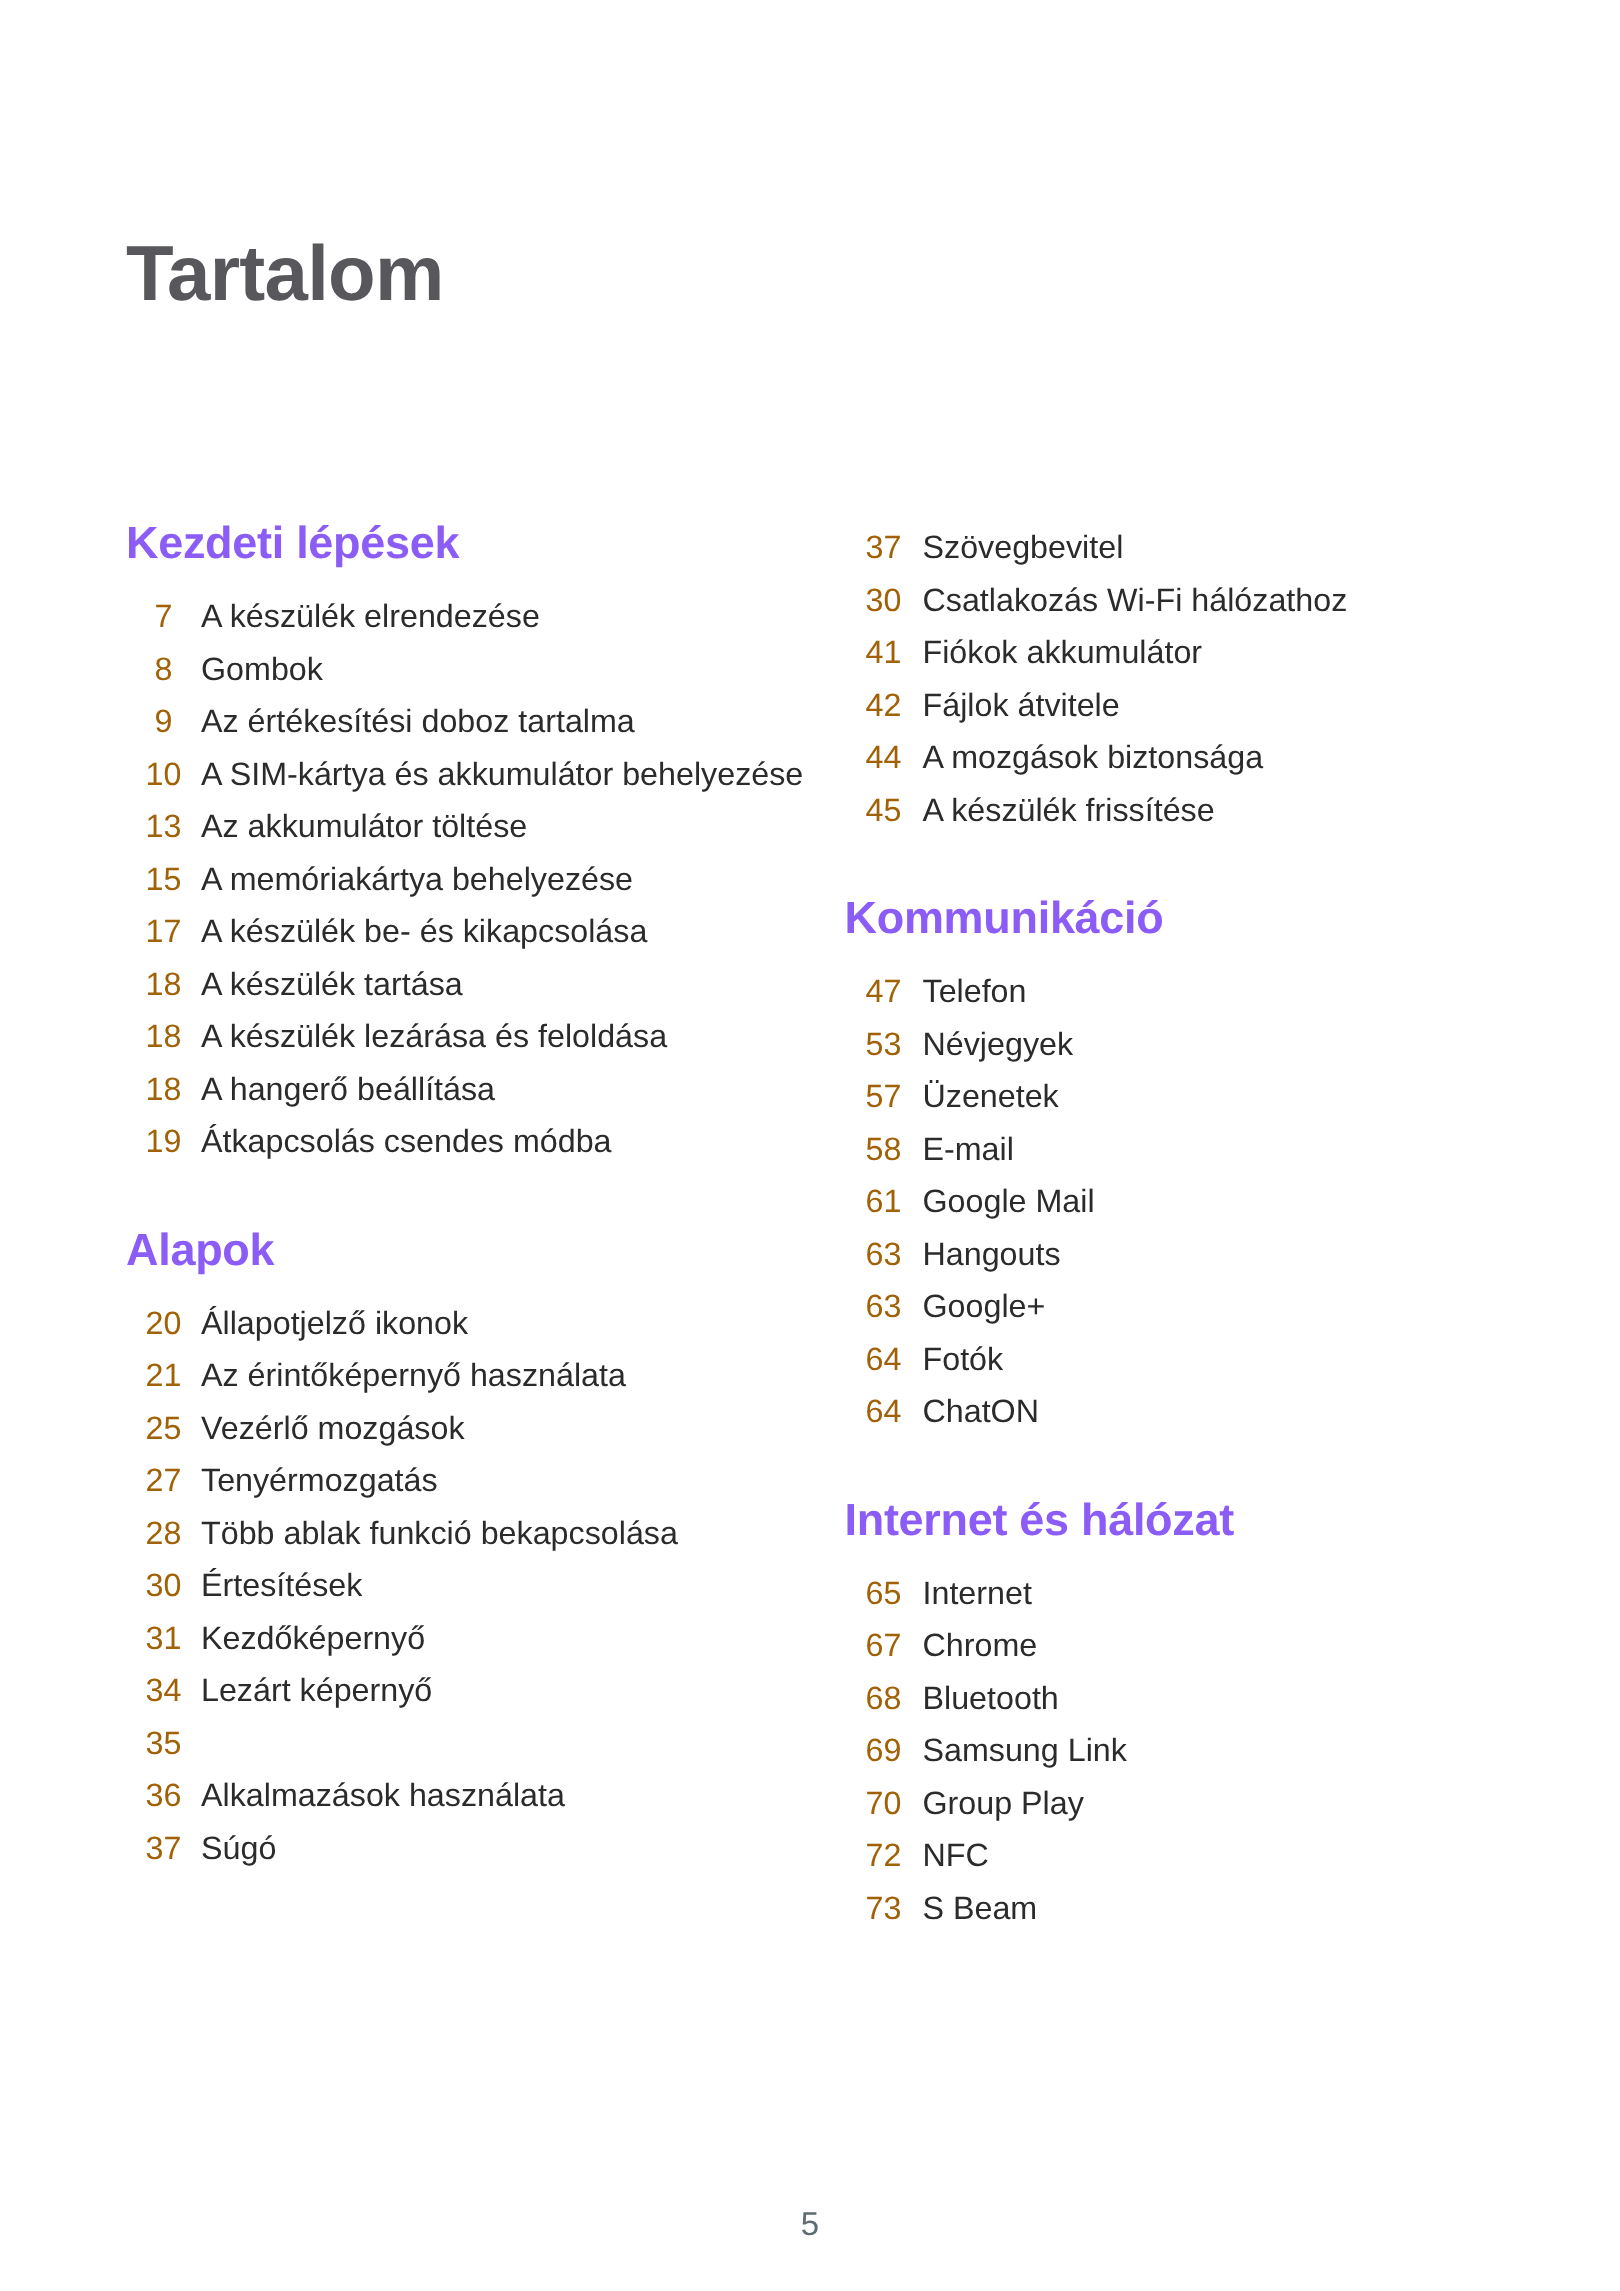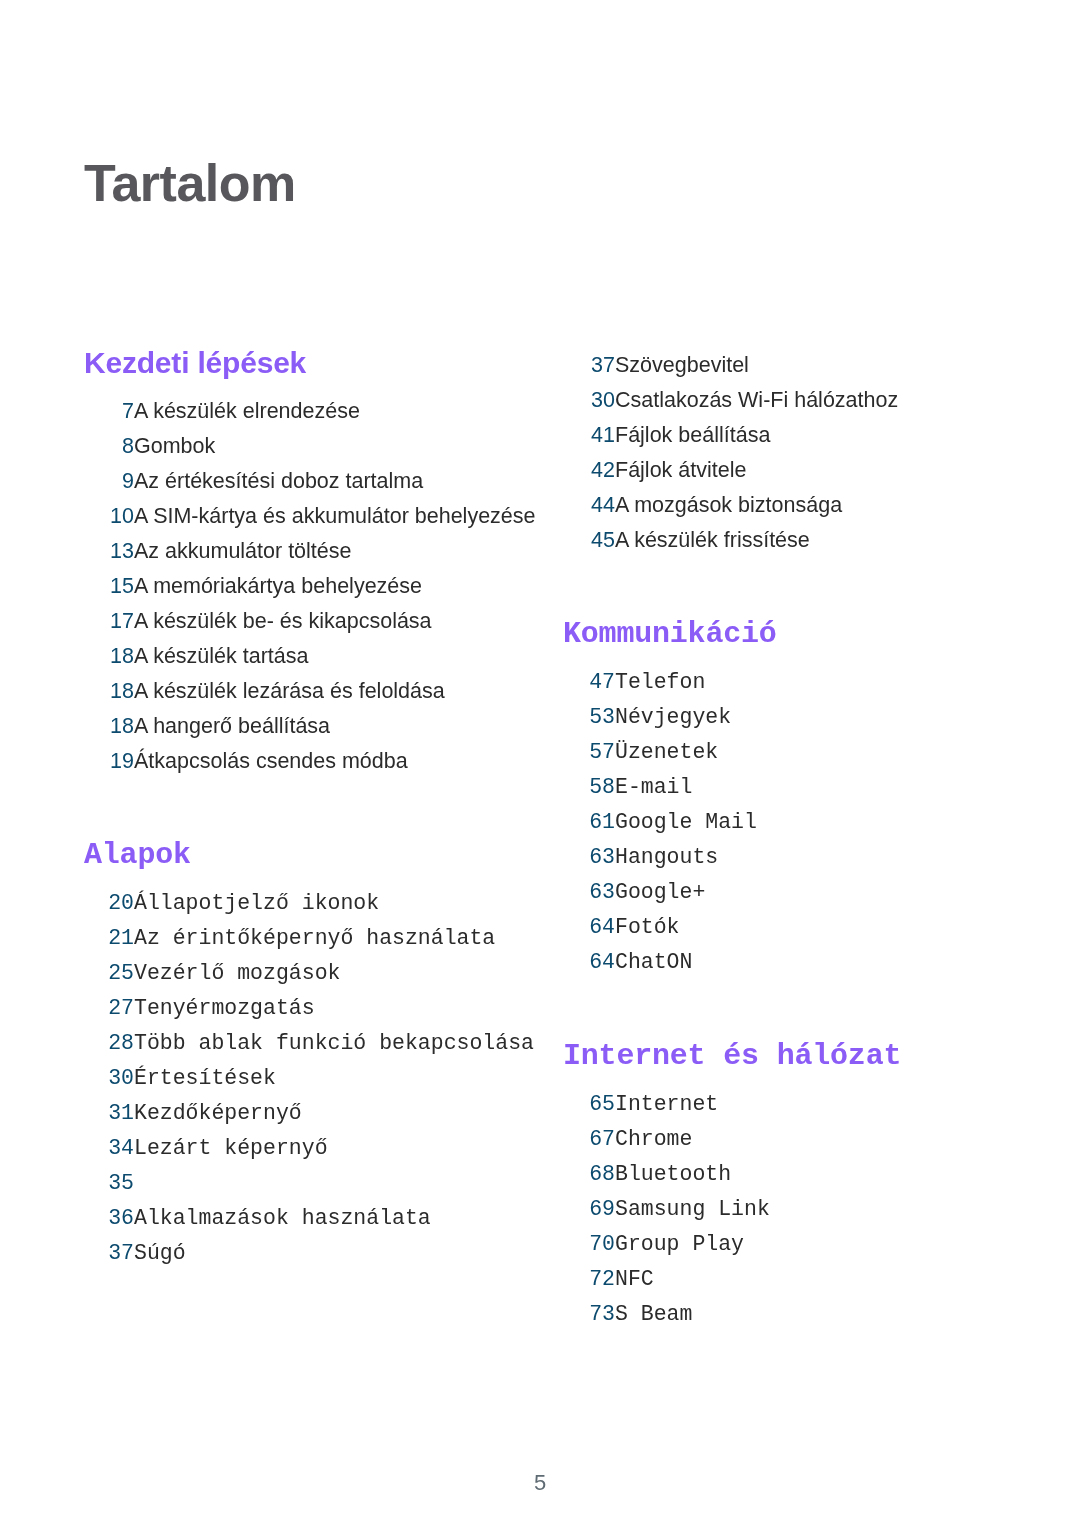--- a/index.html
+++ b/index.html
@@ -46,21 +46,21 @@
   }
   .column {
     position: absolute;
     top: 0;
   }
   .column-left  { left: 84px;  width: 470px; }
   .column-right { left: 563px; width: 430px; }
 
   
   .toc-section { margin-bottom: 0; }
-  .toc-section + .toc-section { margin-top: 61px; font-family: Liberation Mono, monospace; }
+  .toc-section + .toc-section { margin-top: 40px; }
 
   .section-heading {
     font-size: 30px;
     font-weight: bold;
     color: #8b5cf6;
     letter-spacing: -0.2px;
     line-height: 1.0;
     margin: 0 0 16px 0;
     white-space: nowrap;
   }
@@ -75,22 +75,22 @@
     display: flex;
     align-items: baseline;
     font-size: 21.5px;
     color: #2b2b2b;
     line-height: 35px;
     white-space: nowrap;
   }
   .entry-page {
     flex: 0 0 auto;
     width: 50px;
-    text-align: right;
-    color: #0c4a6e;
+    text-align: center;
+    color: #a16207;
   }
   .entry-title {
     flex: 1 1 auto;
     color: #2b2b2b;
   }
 
   
   .column-right .entry-page { width: 52px; }
 
   
@@ -220,21 +220,21 @@
             <li class="toc-entry">
               <span class="entry-page">37</span>
               <span class="entry-title">Szövegbevitel</span>
             </li>
             <li class="toc-entry">
               <span class="entry-page">30</span>
               <span class="entry-title">Csatlakozás Wi-Fi hálózathoz</span>
             </li>
             <li class="toc-entry">
               <span class="entry-page">41</span>
-              <span class="entry-title">Fájlok beállítása</span>
+              <span class="entry-title">Fiókok akkumulátor</span>
             </li>
             <li class="toc-entry">
               <span class="entry-page">42</span>
               <span class="entry-title">Fájlok átvitele</span>
             </li>
             <li class="toc-entry">
               <span class="entry-page">44</span>
               <span class="entry-title">A mozgások biztonsága</span>
             </li>
             <li class="toc-entry">

